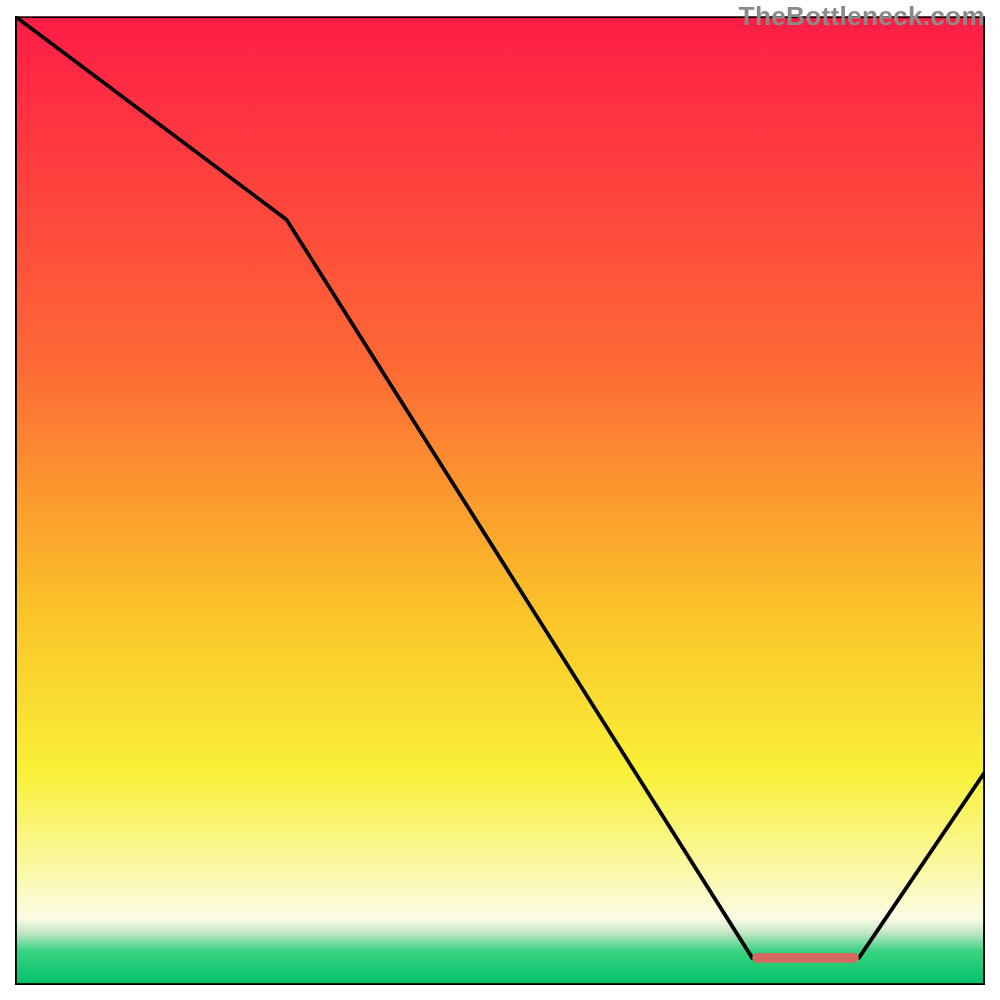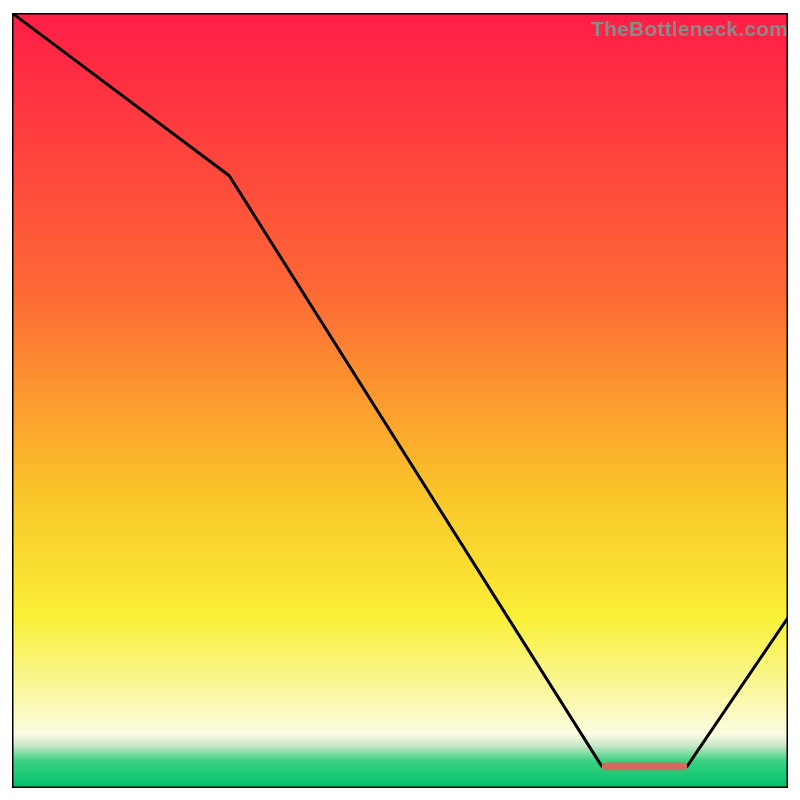--- a/index.html
+++ b/index.html
@@ -5,21 +5,21 @@
   html, body {
     margin: 0;
     padding: 0;
     width: 800px;
     height: 800px;
     background: #ffffff;
     overflow: hidden;
   }
   .watermark {
     position: absolute;
-    top: 17px;
+    top: 2px;
     right: 12px;
     font-family: Arial, Helvetica, sans-serif;
     font-size: 21px;
     font-weight: bold;
     color: #8a8a8a;
     z-index: 10;
     letter-spacing: 0.2px;
   }
   .chart-area {
     position: absolute;

